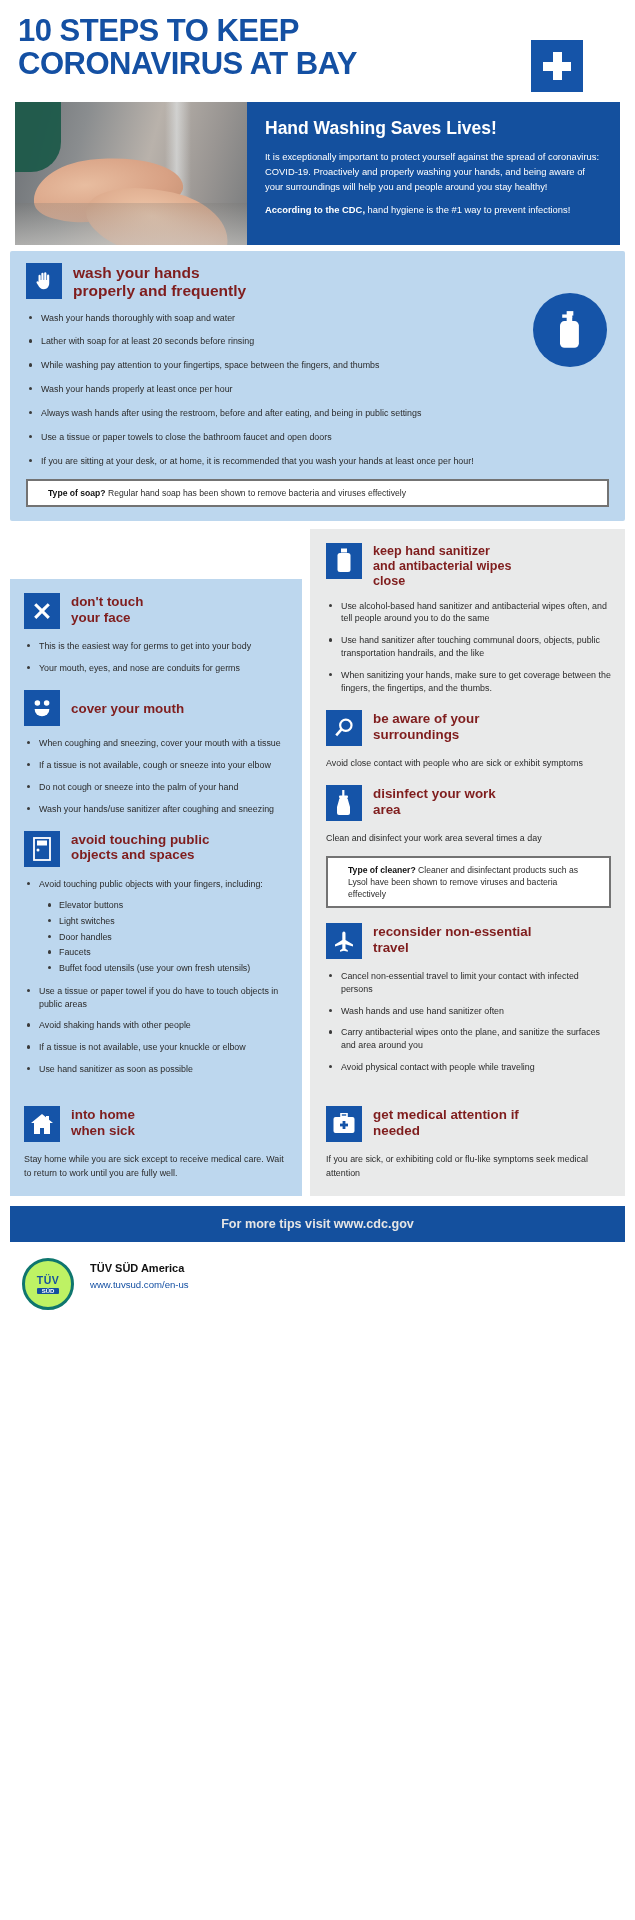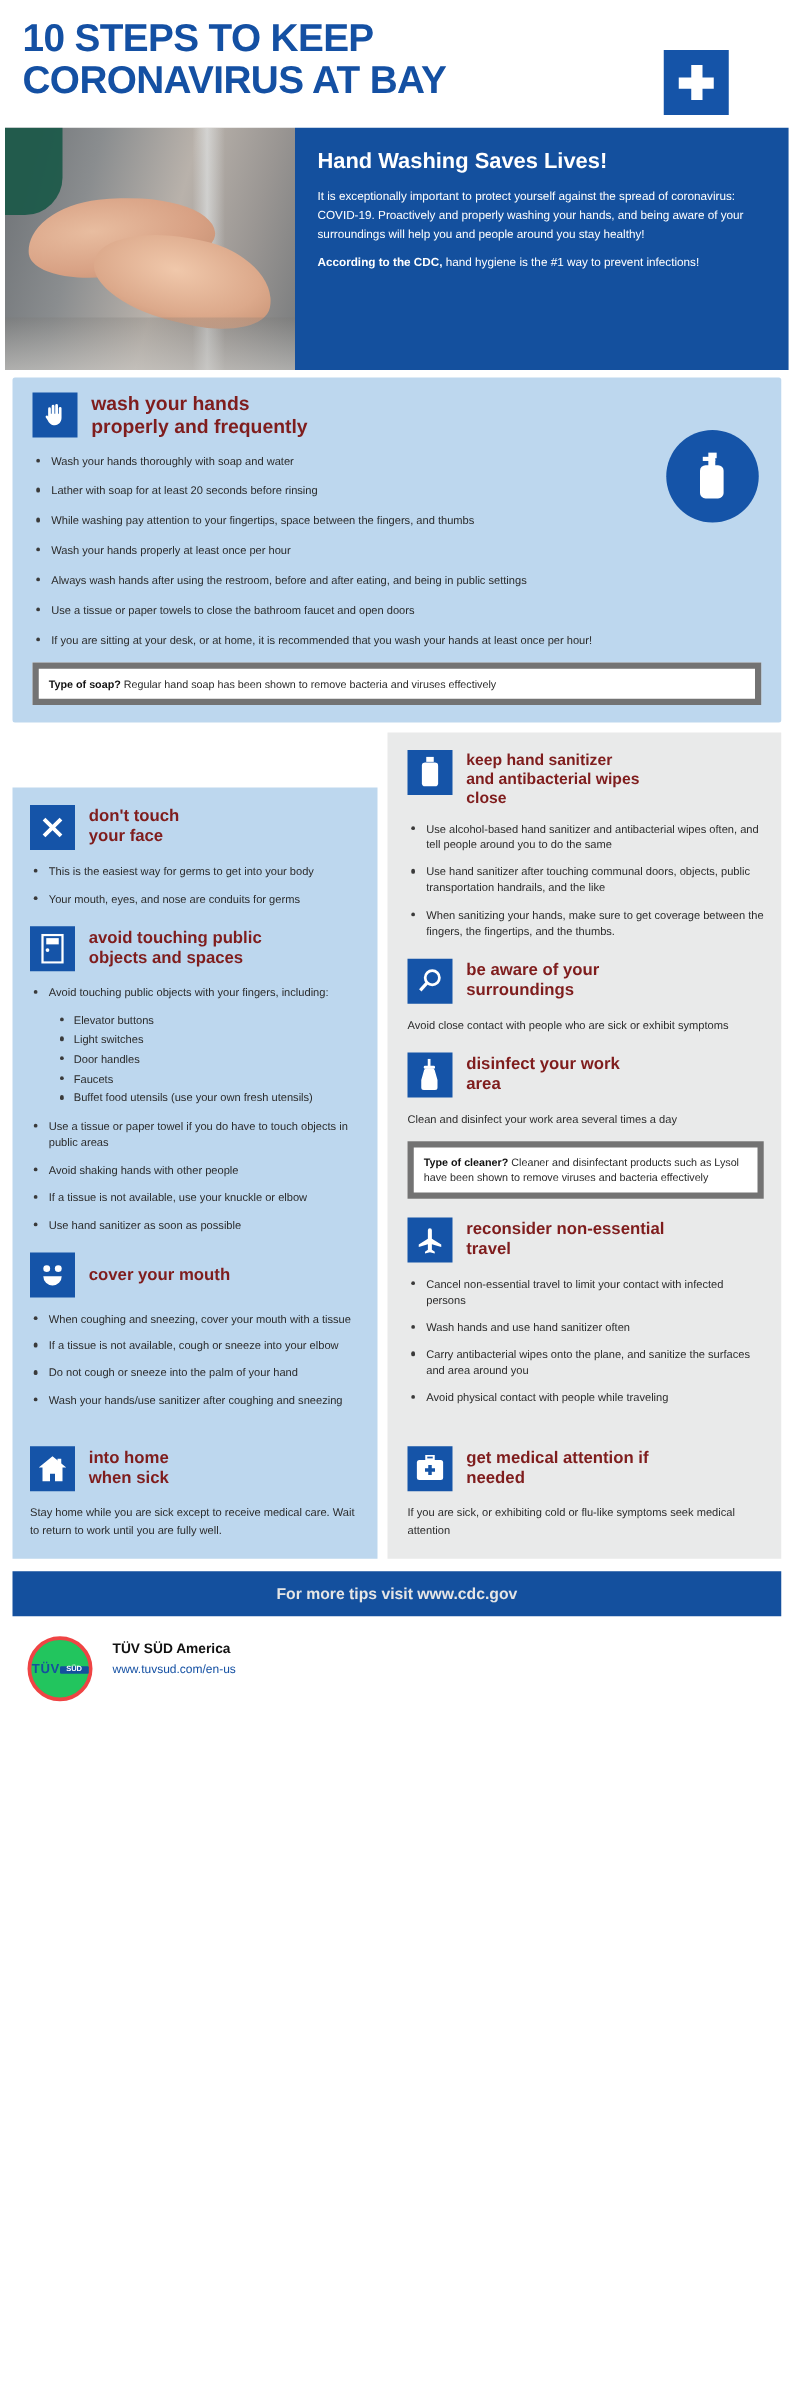--- a/index.html
+++ b/index.html
@@ -37,22 +37,22 @@
   }
   .cross-badge::before, .cross-badge::after {
     content: ""; position: absolute; background: #ffffff;
   }
   .cross-badge::before { width: 9px; height: 28px; left: 21.5px; top: 12px; }
   .cross-badge::after  { height: 9px; width: 28px; top: 21.5px; left: 12px; }
 
   
   .hero {
     display: flex;
-    margin: 0 4px;
-    height: 194px;
+    margin: 0 15px;
+    height: 143px;
     overflow: hidden;
   }
   .hero-photo {
     width: 232px; flex: 0 0 232px;
     position: relative;
     background: linear-gradient(105deg,#6d7175 0%,#8a8d8f 28%,#b9b2ab 55%,#9a9693 78%,#787b7d 100%);
     overflow: hidden;
   }
   .hero-photo .sleeve {
     position: absolute; left: -6px; top: 0; width: 52px; height: 70px;
@@ -124,22 +124,22 @@
   ul.bul.tight > li { margin-bottom: 9px; }
 
   .soap-bottle {
     position: absolute; right: 18px; top: 42px;
     width: 74px; height: 74px; border-radius: 50%; background: #1554a8;
   }
   .soap-bottle svg { position: absolute; left: 50%; top: 50%; transform: translate(-50%,-50%); }
 
   .callout {
     background: #ffffff;
-    border: 5px solid #737373;
-    padding: 6px 8px;
+    border: 2px solid #737373;
+    padding: 6px 20px;
     font-size: 8.6px;
     line-height: 1.4;
     color: #2b2b2b;
     margin-top: 4px;
   }
   .callout b { font-weight: bold; color: #111; }
 
   
   .cols { display: flex; margin: 8px 10px 0 10px; gap: 8px; align-items: flex-end; }
   .col-left {
@@ -170,22 +170,22 @@
     text-align: center; padding: 11px 0;
     font-size: 12.6px; font-weight: bold;
   }
   .footer {
     margin: 16px 10px 0 22px;
     display: flex; align-items: flex-start; gap: 16px;
     padding-bottom: 22px;
   }
   .tuv-logo {
     width: 52px; height: 52px; border-radius: 50%;
-    background: #22c55e; border: 3px solid #ef4444;
-    display: flex; flex-direction: row; align-items: center; justify-content: center;
+    background: #bef264; border: 3px solid #0f766e;
+    display: flex; flex-direction: column; align-items: center; justify-content: center;
     flex: 0 0 52px;
   }
   .tuv-logo .t1 { font-size: 10.5px; font-weight: bold; color: #14509e; letter-spacing: .5px; }
   .tuv-logo .t2 {
     font-size: 6px; font-weight: bold; color: #ffffff; background: #14509e;
     padding: 0 5px; margin-top: 2px; border-radius: 1px;
   }
   .f-name { font-size: 11px; font-weight: bold; color: #111; margin-top: 4px; }
   .f-url { font-size: 9.6px; color: #1450a3; margin-top: 18px; text-decoration: none; }
 </style>
@@ -267,20 +267,41 @@
           <div>your face</div>
         </div>
       </div>
       <ul class="bul tight">
         <li>This is the easiest way for germs to get into your body</li>
         <li>Your mouth, eyes, and nose are conduits for germs</li>
       </ul>
     </div>
 
     <div class="blk">
+      <div class="sec-head" style="align-items:center;">
+        <div class="icon-box">
+          <svg width="24" height="22" viewBox="0 0 26 22">
+            <circle cx="8" cy="5.5" r="3" fill="#fff"></circle>
+              <circle cx="18" cy="5.5" r="3" fill="#fff"></circle>
+            <path d="M5 12h16a8 8 0 0 1-16 0z" fill="#fff"></path>
+          </svg>
+        </div>
+        <div class="sec-title small">
+          <div>cover your mouth</div>
+        </div>
+      </div>
+      <ul class="bul tight">
+        <li>When coughing and sneezing, cover your mouth with a tissue</li>
+        <li>If a tissue is not available, cough or sneeze into your elbow</li>
+        <li>Do not cough or sneeze into the palm of your hand</li>
+        <li>Wash your hands/use sanitizer after coughing and sneezing</li>
+      </ul>
+    </div>
+
+    <div class="blk">
       <div class="sec-head">
         <div class="icon-box">
           <svg width="20" height="24" viewBox="0 0 20 24">
             <rect x="2" y="1" width="16" height="22" fill="none" stroke="#fff" stroke-width="1.8"></rect>
             <rect x="5" y="3.5" width="10" height="5" fill="#fff"></rect>
             <circle cx="6" cy="13" r="1.5" fill="#fff"></circle>
           </svg>
         </div>
         <div class="sec-title small">
           <div>avoid touching public</div>
@@ -298,41 +319,20 @@
         <li>Buffet food utensils (use your own fresh utensils)</li>
       </ul>
       <ul class="bul tight">
         <li>Use a tissue or paper towel if you do have to touch objects in public areas</li>
         <li>Avoid shaking hands with other people</li>
         <li>If a tissue is not available, use your knuckle or elbow</li>
         <li>Use hand sanitizer as soon as possible</li>
       </ul>
     </div>
 
-    <div class="blk">
-      <div class="sec-head" style="align-items:center;">
-        <div class="icon-box">
-          <svg width="24" height="22" viewBox="0 0 26 22">
-            <circle cx="8" cy="5.5" r="3" fill="#fff"></circle>
-              <circle cx="18" cy="5.5" r="3" fill="#fff"></circle>
-            <path d="M5 12h16a8 8 0 0 1-16 0z" fill="#fff"></path>
-          </svg>
-        </div>
-        <div class="sec-title small">
-          <div>cover your mouth</div>
-        </div>
-      </div>
-      <ul class="bul tight">
-        <li>When coughing and sneezing, cover your mouth with a tissue</li>
-        <li>If a tissue is not available, cough or sneeze into your elbow</li>
-        <li>Do not cough or sneeze into the palm of your hand</li>
-        <li>Wash your hands/use sanitizer after coughing and sneezing</li>
-      </ul>
-    </div>
-
     <div class="blk" style="margin-top:30px;">
       <div class="sec-head">
         <div class="icon-box">
           <svg width="24" height="22" viewBox="0 0 24 22">
             <path fill="#fff" d="M12 1 1 10h3v11h6v-6h4v6h6V10h3z"></path>
             <rect x="16" y="3" width="3" height="4" fill="#fff"></rect>
           </svg>
         </div>
         <div class="sec-title small">
           <div>into home</div>

